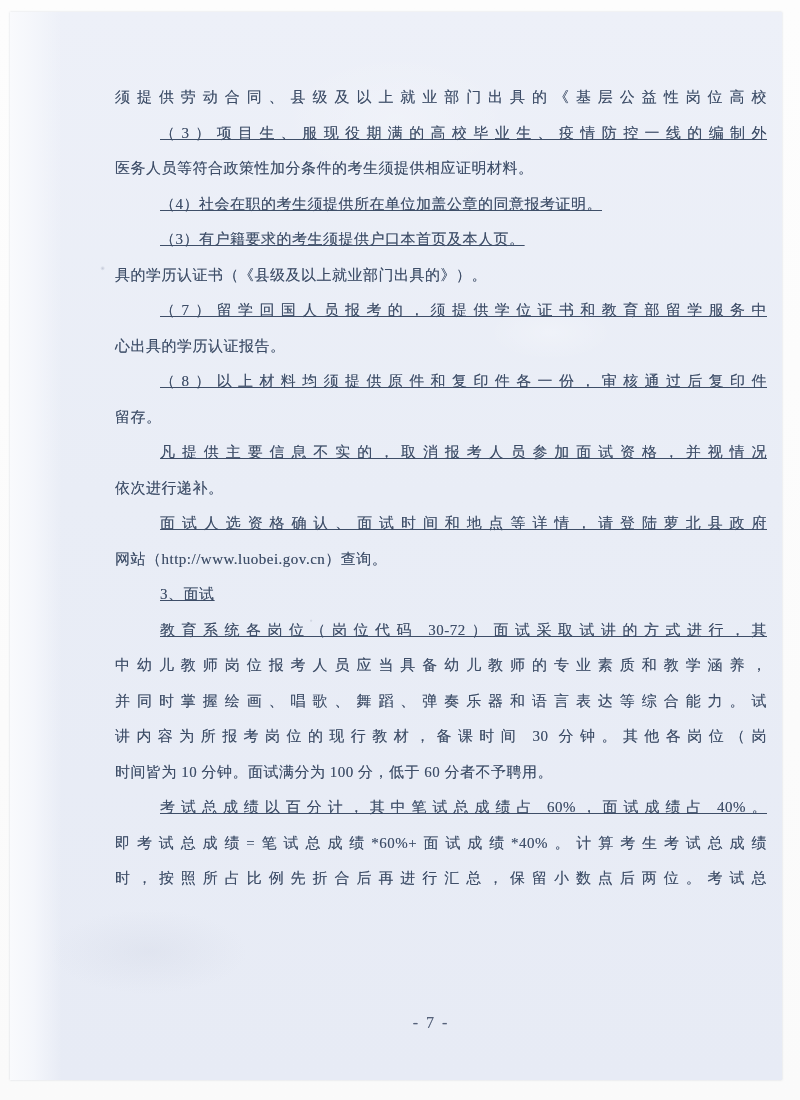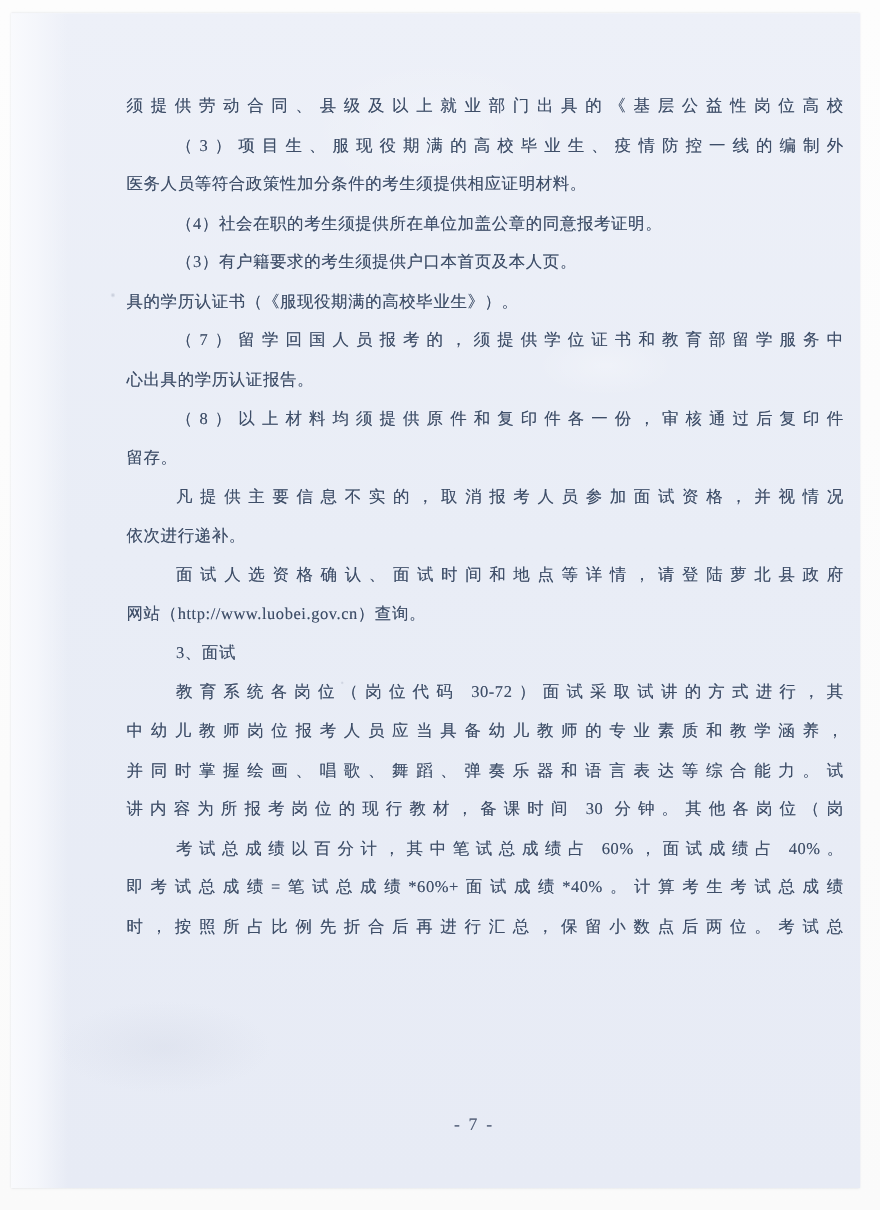--- a/index.html
+++ b/index.html
@@ -64,20 +64,21 @@
     text-shadow: 0 0 0.5px rgba(62,78,104,0.55);
     text-align: left;
   }
   .line.jfy {
     white-space: normal;
     text-align: justify;
     text-align-last: justify;
   }
   .line.ind {
     padding-left: 45px;
+    text-decoration: underline;
   }
   .page-number {
     position: absolute;
     left: 95px;
     top: 1002px;
     width: 652px;
     text-align: center;
     font-size: 16px;
     letter-spacing: 2px;
     color: #55617a;
@@ -90,33 +91,34 @@
 <div class="canvas">
   <div class="scan-page">
     <div class="edge-strip"></div>
     <div class="scan-noise"></div>
     <div class="text-block">
         <div class="line jfy">须提供劳动合同、县级及以上就业部门出具的《基层公益性岗位高校</div>
         <div class="line ind jfy">（3）项目生、服现役期满的高校毕业生、疫情防控一线的编制外</div>
         <div class="line">医务人员等符合政策性加分条件的考生须提供相应证明材料。</div>
         <div class="line ind">（4）社会在职的考生须提供所在单位加盖公章的同意报考证明。</div>
         <div class="line ind">（3）有户籍要求的考生须提供户口本首页及本人页。</div>
-        <div class="line">具的学历认证书（《服现役期满的高校毕业生》）。</div>
+        <div class="line">具的学历认证书（《县级及以上就业部门出具的》）。</div>
         <div class="line ind jfy">（7）留学回国人员报考的，须提供学位证书和教育部留学服务中</div>
         <div class="line">心出具的学历认证报告。</div>
         <div class="line ind jfy">（8）以上材料均须提供原件和复印件各一份，审核通过后复印件</div>
         <div class="line">留存。</div>
         <div class="line ind jfy">凡提供主要信息不实的，取消报考人员参加面试资格，并视情况</div>
         <div class="line">依次进行递补。</div>
         <div class="line ind jfy">面试人选资格确认、面试时间和地点等详情，请登陆萝北县政府</div>
         <div class="line">网站（http://www.luobei.gov.cn）查询。</div>
         <div class="line ind">3、面试</div>
         <div class="line ind jfy">教育系统各岗位（岗位代码 30-72）面试采取试讲的方式进行，其</div>
         <div class="line jfy">中幼儿教师岗位报考人员应当具备幼儿教师的专业素质和教学涵养，</div>
         <div class="line jfy">并同时掌握绘画、唱歌、舞蹈、弹奏乐器和语言表达等综合能力。试</div>
         <div class="line jfy">讲内容为所报考岗位的现行教材，备课时间 30 分钟。其他各岗位（岗</div>
+        <div class="line">时间皆为 10 分钟。面试满分为 100 分，低于 60 分者不予聘用。</div>
         <div class="line ind jfy">考试总成绩以百分计，其中笔试总成绩占 60%，面试成绩占 40%。</div>
         <div class="line jfy">即考试总成绩=笔试总成绩*60%+面试成绩*40%。计算考生考试总成绩</div>
         <div class="line jfy">时，按照所占比例先折合后再进行汇总，保留小数点后两位。考试总</div>
       </div>
     <div class="page-number">- 7 -</div>
   </div>
 </div>
 
 </body></html>

